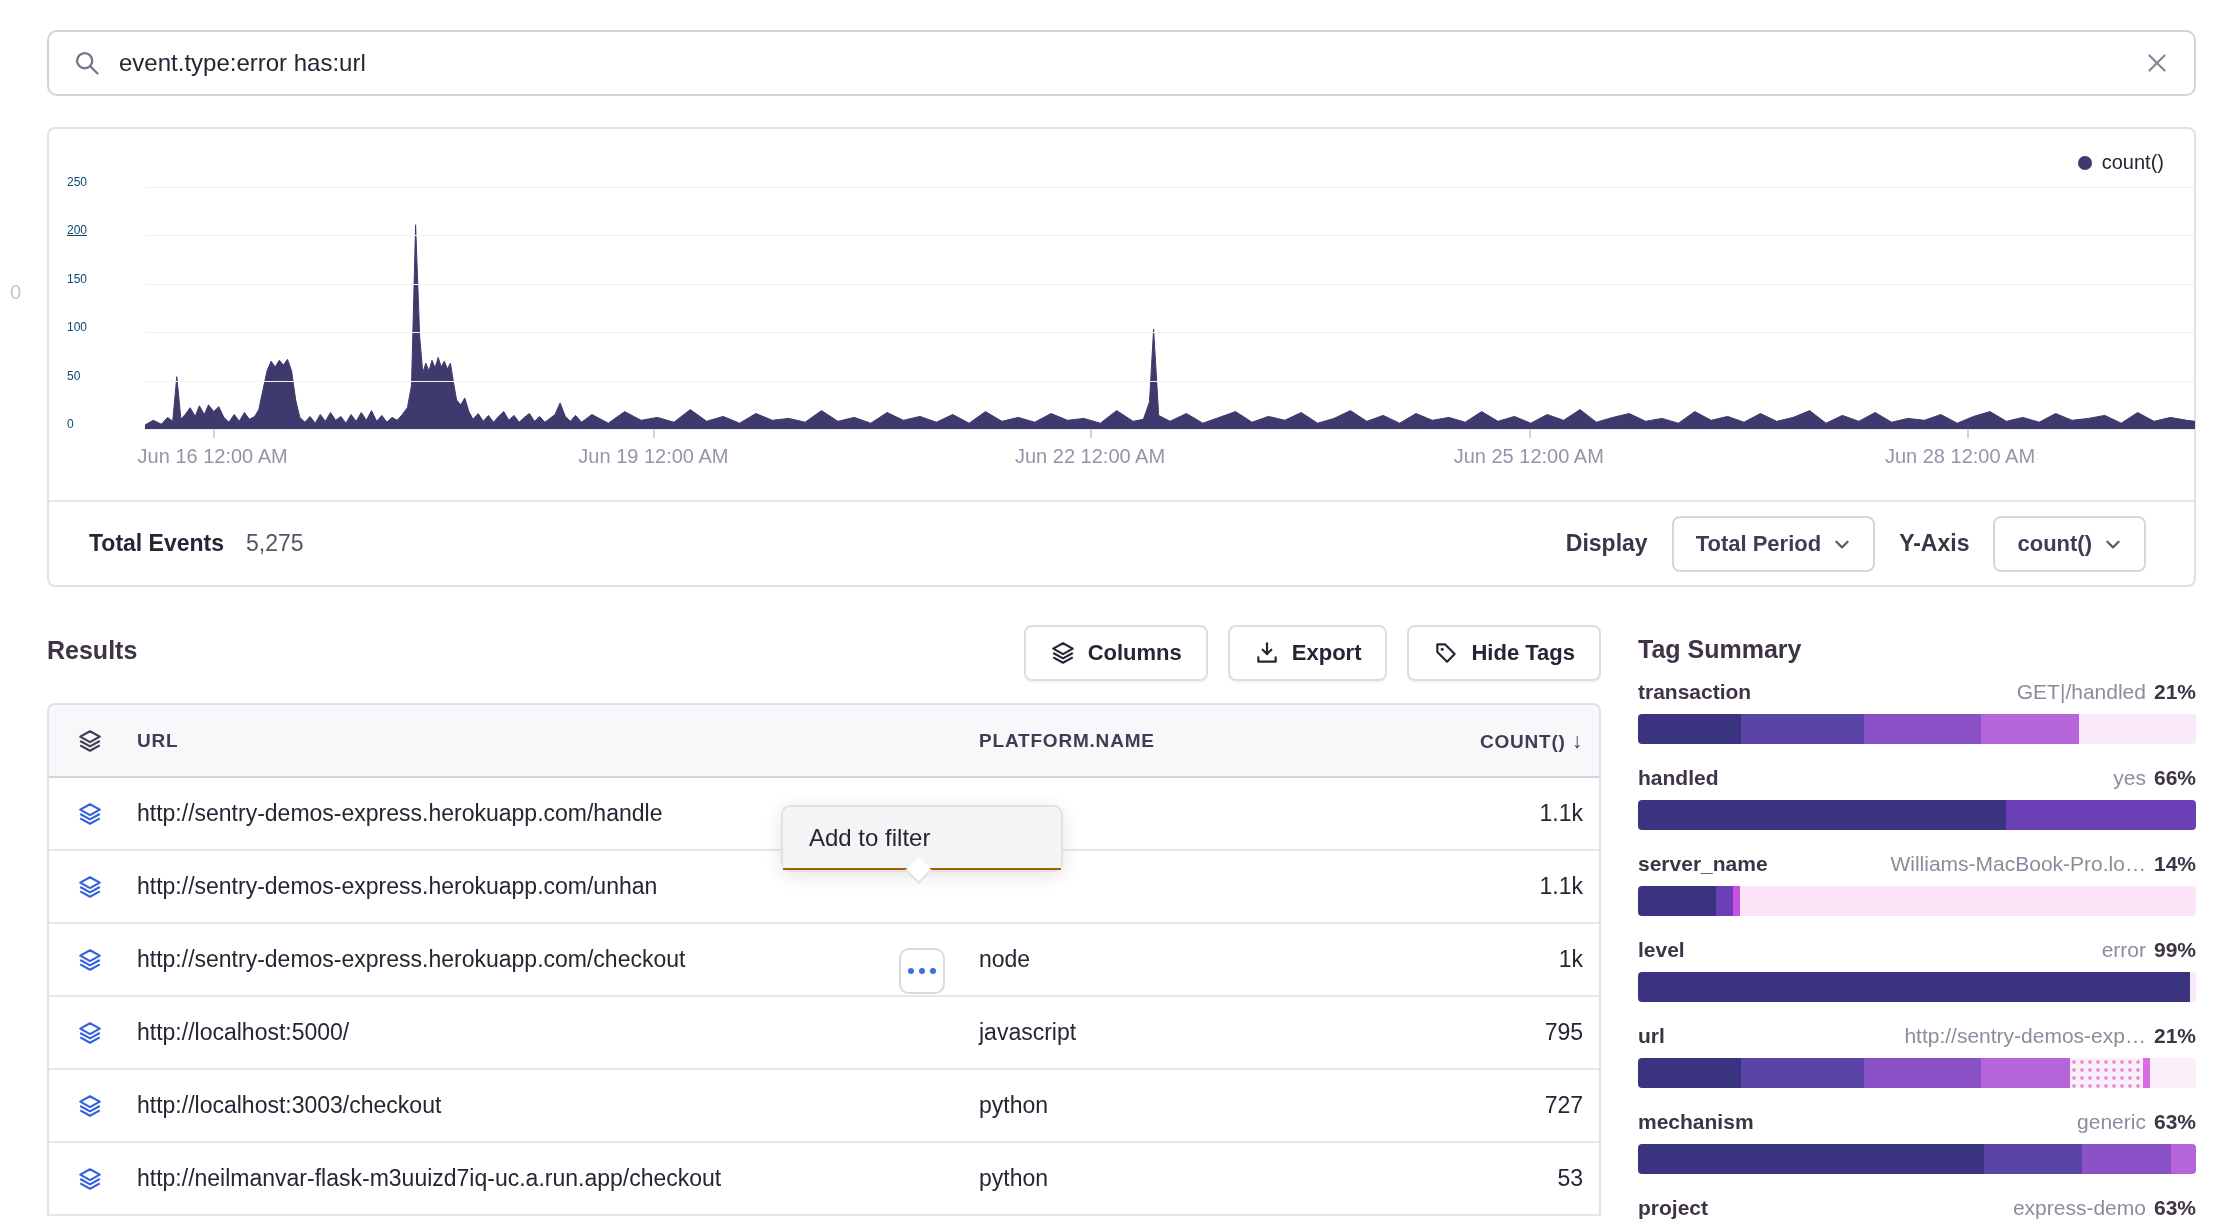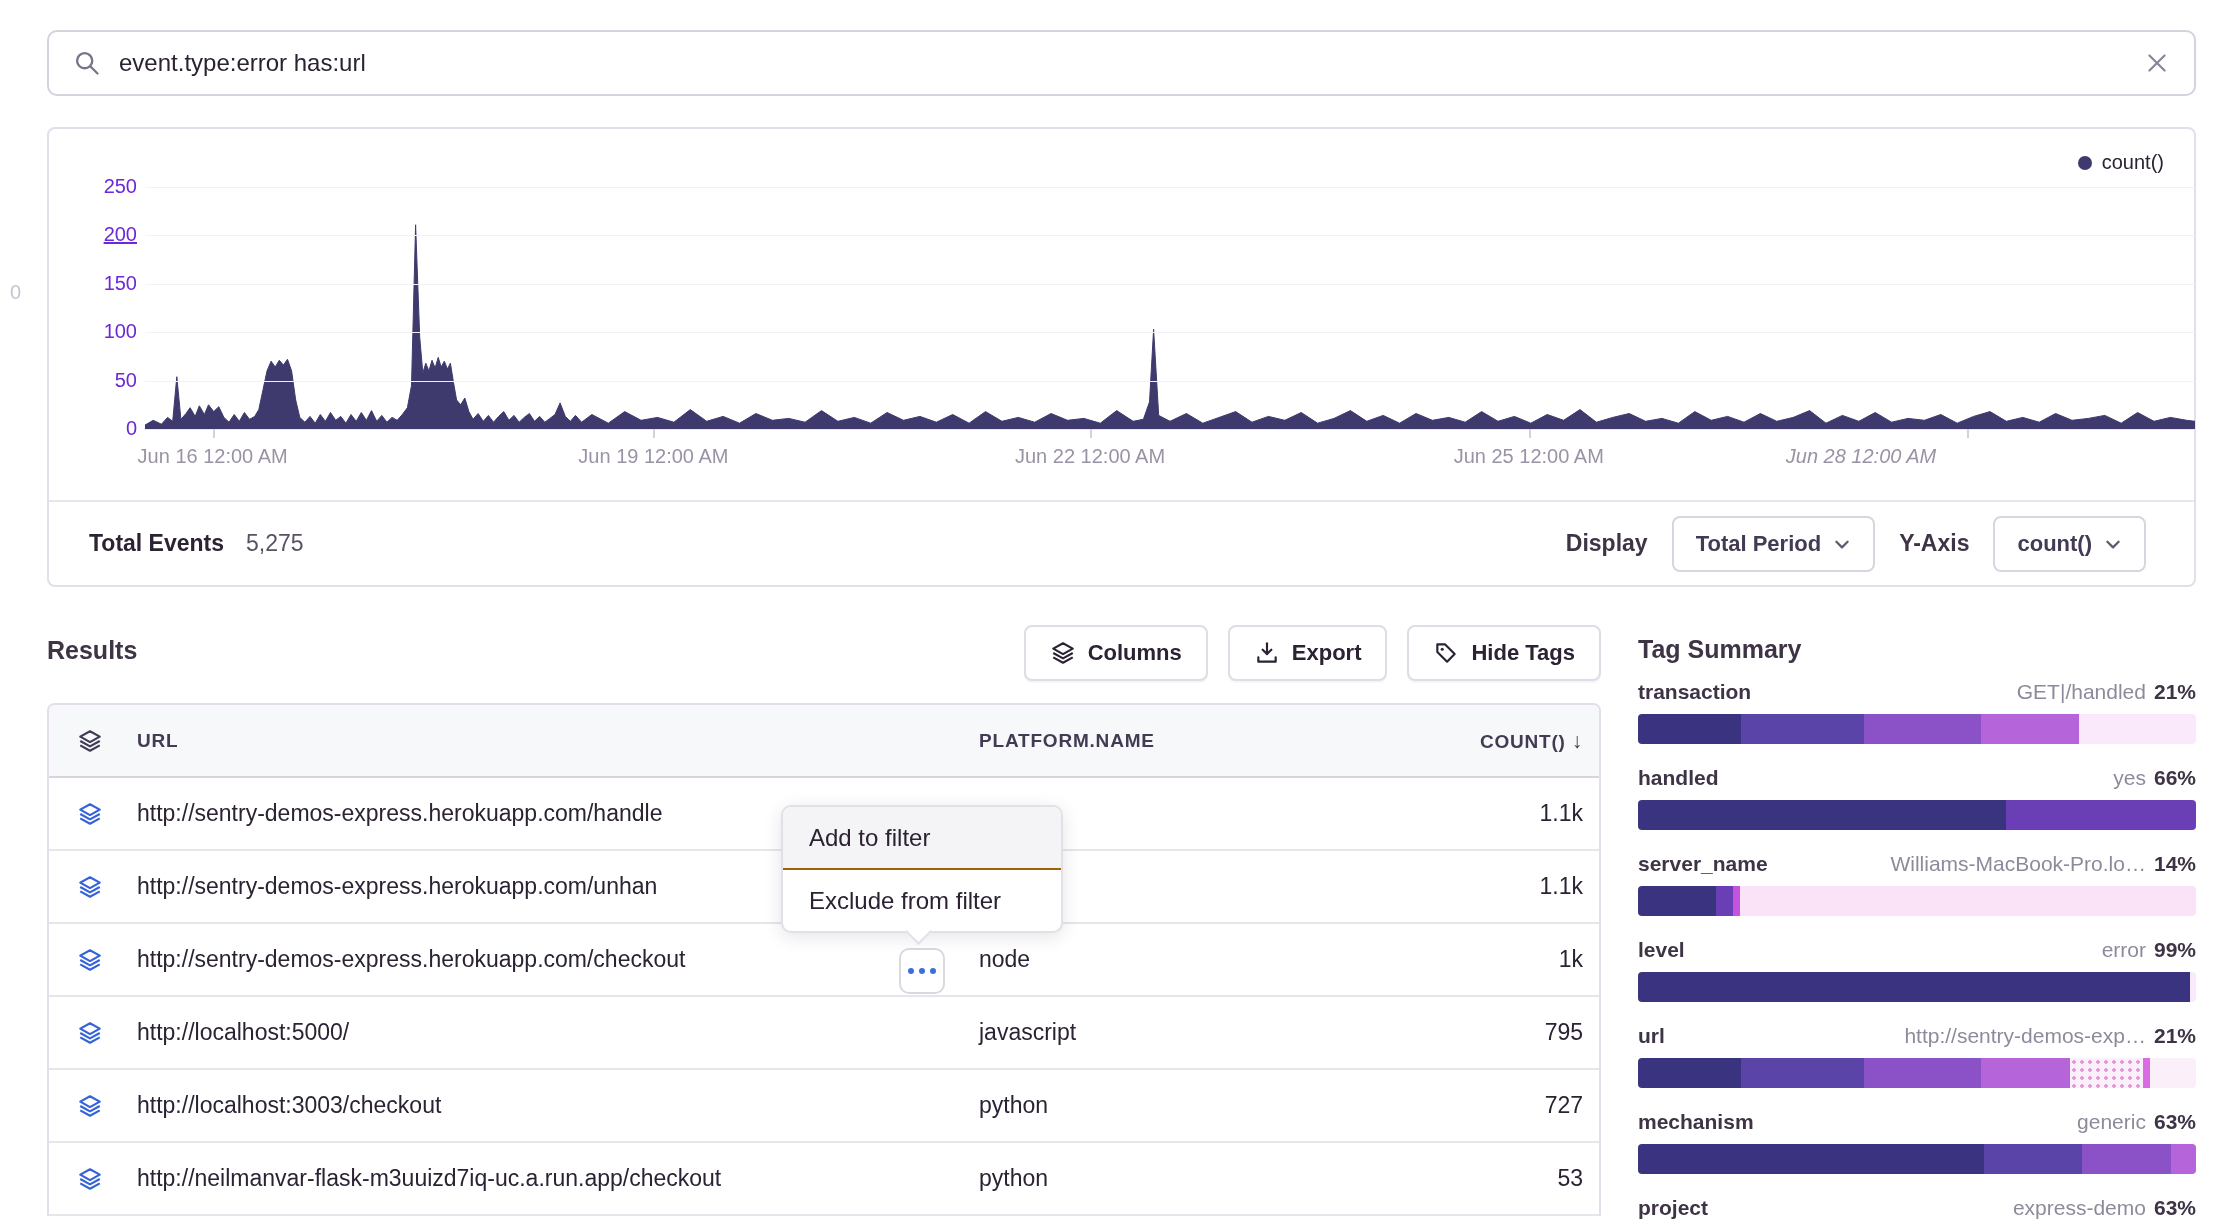--- a/index.html
+++ b/index.html
@@ -13,21 +13,21 @@
   .search-text{font-size:24px;color:#2B2233;margin-left:18px;flex:1;}
   .edge-zero{left:10px;top:281px;font-size:20px;color:#C9C4D0;}
 
   
   .chart-panel{left:47px;top:127px;width:2149px;height:460px;border:2px solid #E3DEE9;border-radius:8px;
     background:#fff;box-sizing:border-box;}
   .legend{position:absolute;right:30px;top:22px;display:flex;align-items:center;gap:10px;font-size:20px;color:#2B2233;}
   .legend-dot{width:14px;height:14px;border-radius:50%;}
   .gridline{position:absolute;left:96px;width:2050px;height:1px;background:#F1F1F6;}
   .gridline.zero{background:#E9E7EE;}
-  .y-label{position:absolute;width:70px;text-align:right;font-size:20px;color:#6d28d9;left:18px;}
+  .y-label{position:absolute;width:70px;text-align:left;font-size:12px;color:#0c4a6e;left:18px;}
   .x-label{position:absolute;top:316px;font-size:20px;color:#9A92A5;transform:translateX(-50%);white-space:nowrap;}
   .x-tick{position:absolute;top:300px;width:2px;height:9px;background:#D5D0DA;}
   #chart-svg{position:absolute;left:96px;top:58px;}
   .chart-divider{position:absolute;left:0;top:371px;width:100%;height:2px;background:#E9E5EE;}
   .chart-footer{position:absolute;left:0;top:373px;width:100%;height:83px;display:flex;align-items:center;
     box-sizing:border-box;padding:0 48px 0 40px;}
   .tot-label{font-weight:bold;font-size:23px;color:#2B2233;}
   .tot-value{font-size:23px;color:#5A5264;margin-left:22px;}
   .footer-right{margin-left:auto;display:flex;align-items:center;gap:24px;}
   .ctl-label{font-weight:bold;font-size:23px;color:#3E3446;}
@@ -144,21 +144,21 @@
       <div class="gridline" style="top: 58px;"></div>
       <div class="y-label" style="top: 46px;">250</div>
       <div class="x-label" style="left: 163.65px;">Jun 16 12:00 AM</div>
       <div class="x-tick" style="left: 163.65px;"></div>
       <div class="x-label" style="left: 604.4px;">Jun 19 12:00 AM</div>
       <div class="x-tick" style="left: 604.4px;"></div>
       <div class="x-label" style="left: 1041.05px;">Jun 22 12:00 AM</div>
       <div class="x-tick" style="left: 1041.05px;"></div>
       <div class="x-label" style="left: 1479.75px;">Jun 25 12:00 AM</div>
       <div class="x-tick" style="left: 1479.75px;"></div>
-      <div class="x-label" style="left: 1812px; font-style: italic;">Jun 28 12:00 AM</div>
+      <div class="x-label" style="left: 1911px;">Jun 28 12:00 AM</div>
       <div class="x-tick" style="left: 1918.45px;"></div>
     </div>
 
   <div class="abs results-title">Results</div>
   <div class="abs btn-row">
     <button class="tool-btn">
       <svg width="26" height="26" viewBox="0 0 24 24" fill="none" stroke="#2B2233" stroke-width="2" stroke-linejoin="round">
         <path d="M12 3 L21 8 L12 13 L3 8 Z"></path>
           <path d="M3 12 L12 17 L21 12"></path>
           <path d="M3 16 L12 21 L21 16"></path>
@@ -279,21 +279,20 @@
   </div>
 
   <div class="abs more-btn">
       <i></i>
       <i></i>
       <i></i>
     </div>
 
   <div class="abs popup">
     <div class="popup-item first">Add to filter</div>
-    <div class="popup-item">Exclude from filter</div>
     <div class="popup-caret"></div>
   </div>
 
   <div class="abs tags-panel">
     <div class="tags-title">Tag Summary</div>
     <div id="tag-rows">
   <div class="tag-row">
     <div class="tag-head">
       <span class="tag-name">transaction</span>
       <span class="tag-topvalue">GET|/handled</span>

